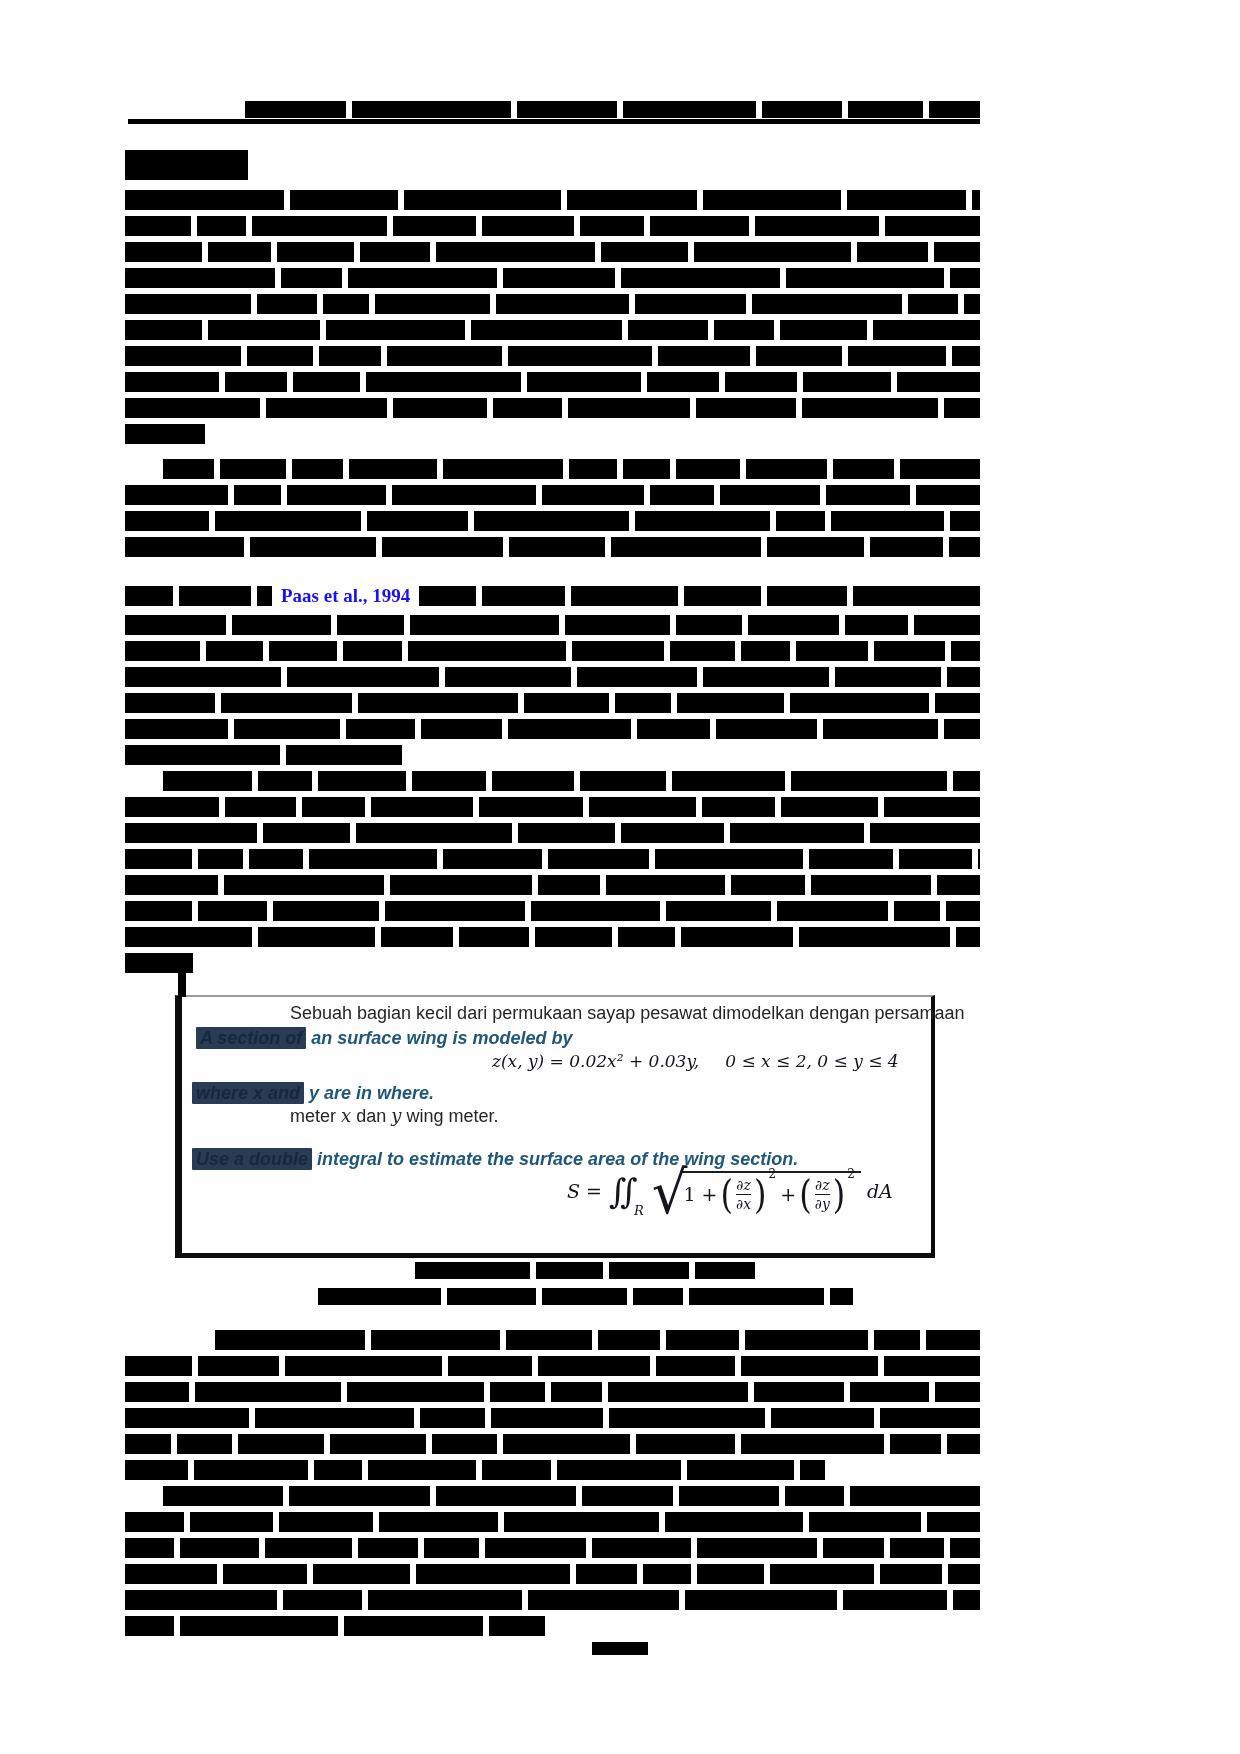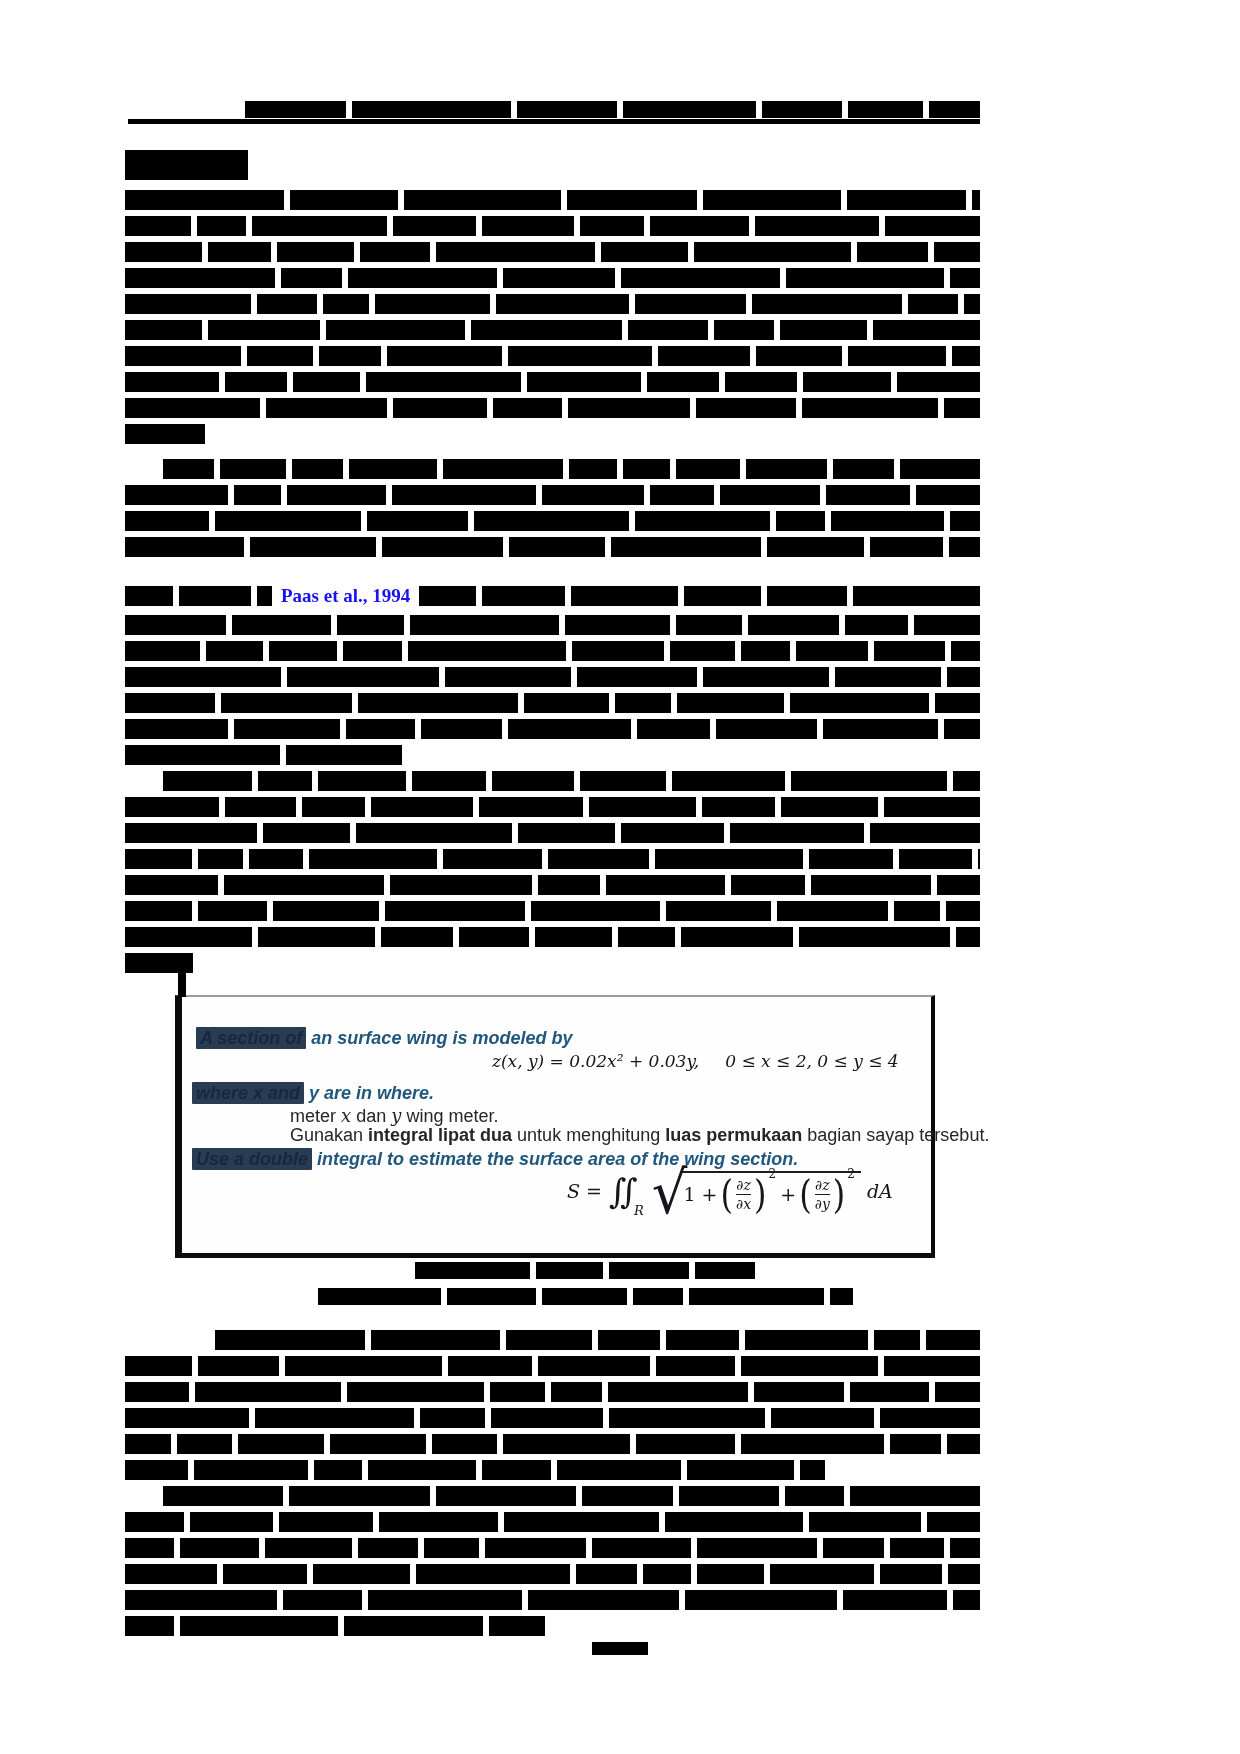--- a/index.html
+++ b/index.html
@@ -52,30 +52,30 @@
 </head>
 <body>
 
 <div id="page">
 
   <div class="hrule" style="left:128px;top:119px;width:852px;height:5px;"></div>
 
   <div id="problem-box">
     <div id="box-content">
 
+      <div class="bx id-text" style="left:108px;top:6px;">Sebuah bagian kecil dari permukaan sayap pesawat dimodelkan dengan persamaan</div>
 
       <div class="bx en-text" style="left:14px;top:31px;"><span class="hl">A section of</span><span> an surface wing is modeled by</span></div>
 
       <div class="bx math" id="eq1" style="left:310px;top:54px;"><span>z(x, y) = 0.02x² + 0.03y,</span><span class="domain">0 ≤ x ≤ 2, 0 ≤ y ≤ 4</span></div>
 
       <div class="bx en-text" style="left:10px;top:86px;"><span class="hl">where x and</span><span> y are in where.</span></div>
 
       <div class="bx id-text" style="left:108px;top:108px;"><span>meter </span><span class="seg-i">x</span><span> dan </span><span class="seg-i">y</span><span> wing meter.</span></div>
 
-      <div class="bx id-text" style="left:108px;top:128px;"><span>Gunakan </span><span class="seg-b">integral lipat dua</span><span> untuk menghitung </span><span class="seg-b">luas permukaan</span><span> bagian sayap tersebut.</span></div>
 
       <div class="bx en-text" style="left:10px;top:152px;"><span class="hl">Use a double</span><span> integral to estimate the surface area of the wing section.</span></div>
 
       <div class="bx" id="eq2" style="left:385px;top:170px;">
         <span class="lhs">S =</span>
         <span class="iint-wrap"><span class="iint">∬</span><span class="iint-sub">R</span></span>
         <span class="radical">√</span>
         <div class="radicand">
           <span class="one-plus">1 +</span>
           <span class="paren">(</span>

